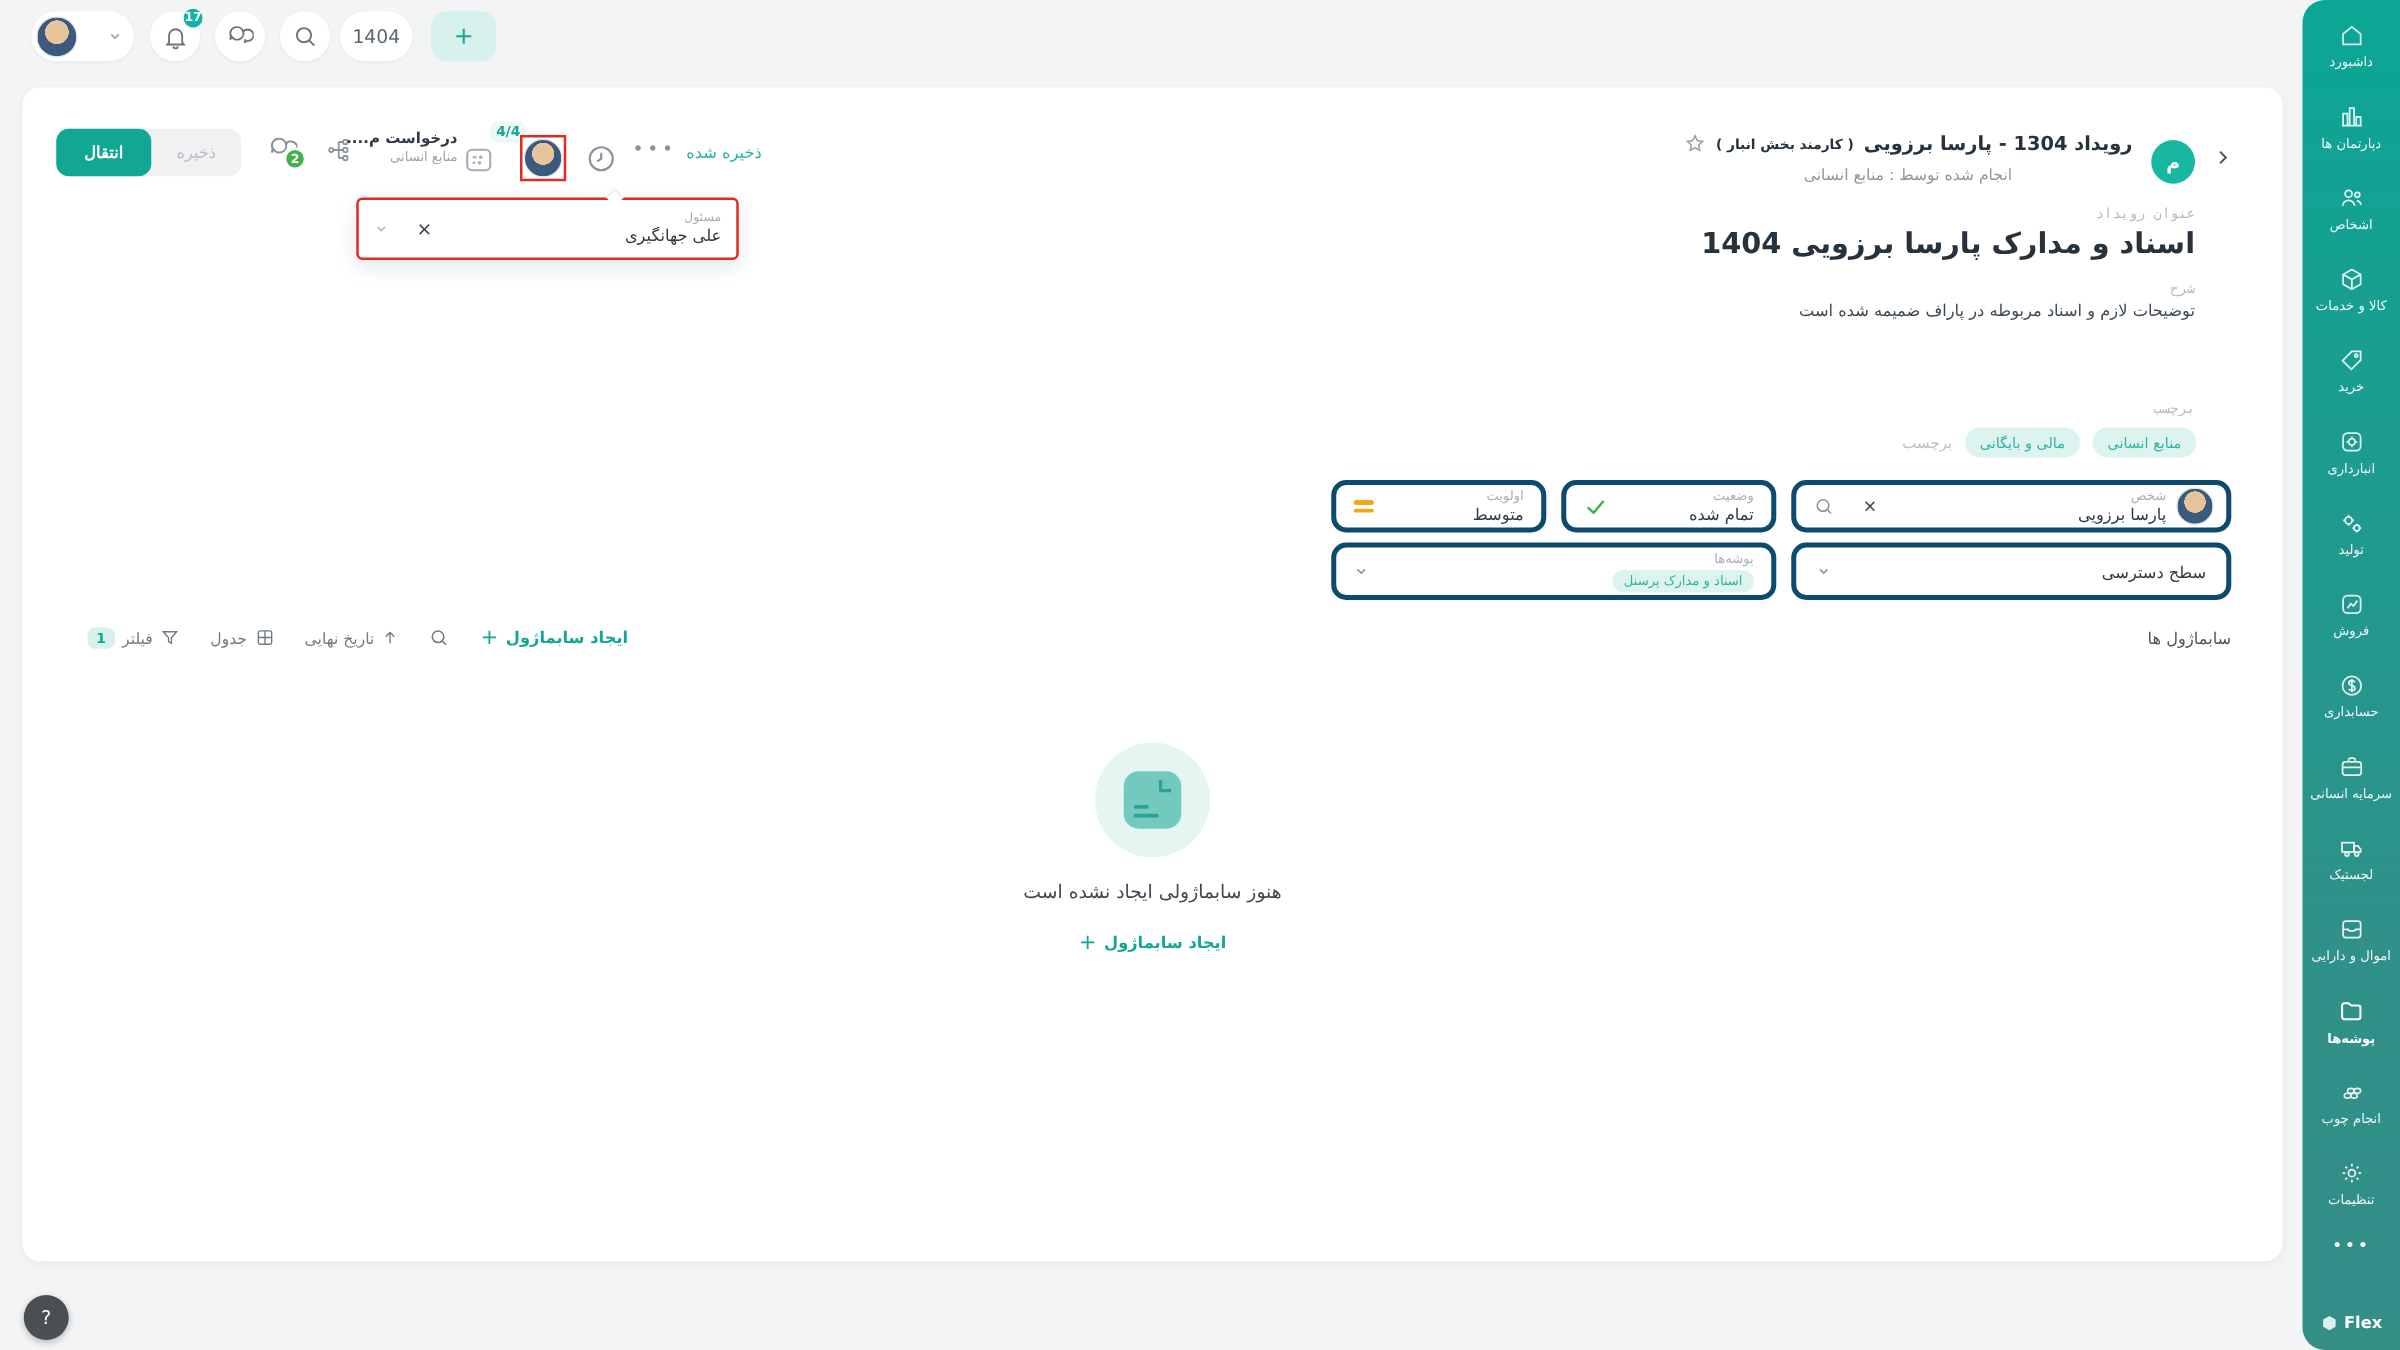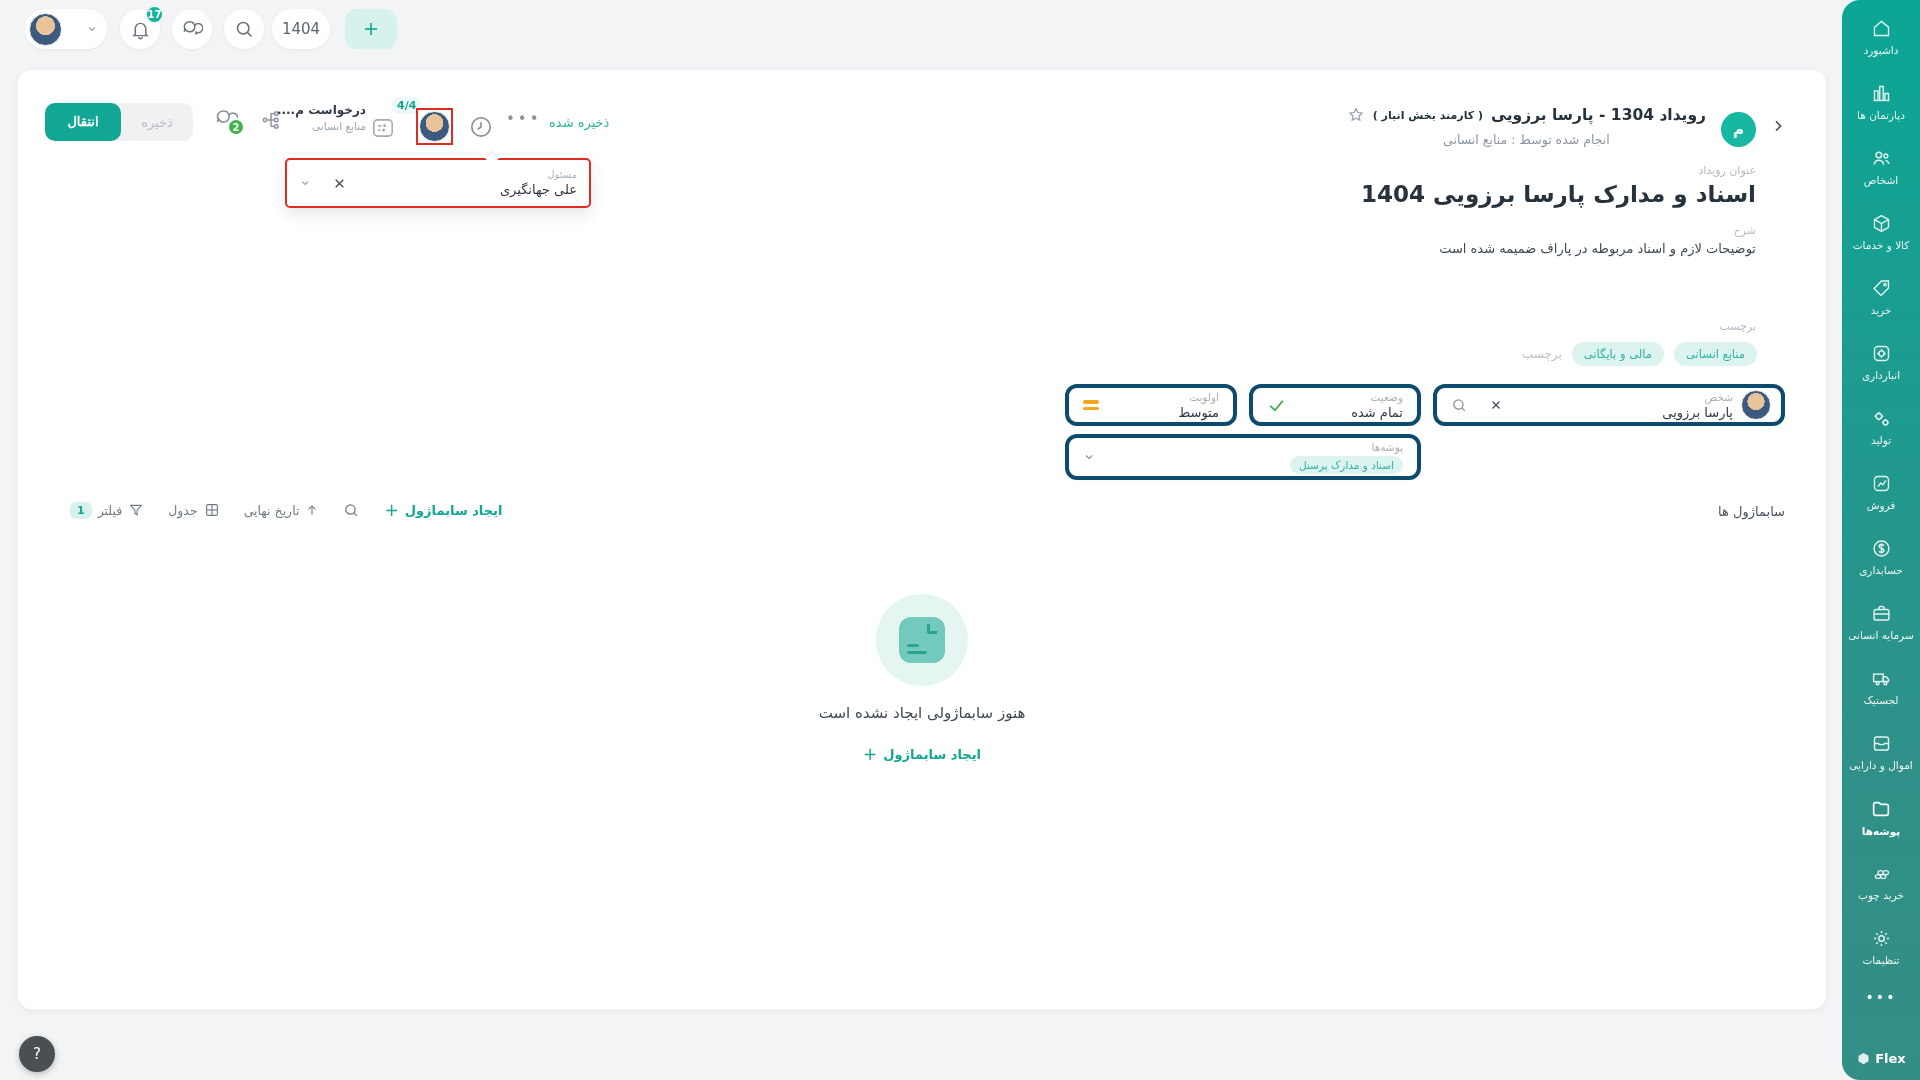--- a/index.html
+++ b/index.html
@@ -55,21 +55,21 @@
   .hdr-chevron { right:40px; top:48px; color:#4a545e; }
   .hdr-avatar { right:70px; top:42px; width:35px; height:35px; border-radius:50%; background:#17b7a2; color:#fff; display:flex; align-items:center; justify-content:center; font-size:15px; font-weight:bold; }
   .hdr-text { right:120px; top:36px; text-align:right; direction:rtl; }
   .hdr-title-row { display:flex; align-items:center; gap:8px; }
   .hdr-title { font-size:15.5px; font-weight:bold; color:#26323c; }
   .hdr-note { font-size:11px; font-weight:bold; color:#26323c; }
   .hdr-sub { font-size:12.5px; color:#8d96a0; margin-top:8px;text-align:center; }
 
   
   .ev { right:70px; text-align:right; direction:rtl; }
-  .lbl { font-size:11px; color:#b4bac2; }
+  .lbl { font-size:11px; color:#b4bac2;font-family:Liberation Mono, monospace; }
   .ev-title { font-size:23px; font-weight:bold; color:#26323c; margin-top:4px; }
   .ev-desc { font-size:13px; color:#3d4954; margin-top:4px; }
 
   
   .tags-row { right:69px; top:272px; display:flex; direction:rtl; align-items:center; gap:10px; }
   .tag-pill { background:#ddf3ef; color:#2eb3a1; font-size:11.5px; padding:5px 12px; border-radius:12px; white-space:nowrap; }
   .tag-placeholder { color:#b9bfc7; font-size:12px; }
 
   
   .field { background:#fff; border:4px solid #0c4a6e; border-radius:12px; box-shadow:0 1px 2px rgba(30,50,60,.03); direction:rtl; }
@@ -286,20 +286,26 @@
     <div>
       <div class="f-label">اولویت</div>
       <div class="f-value">متوسط</div>
     </div>
     <span class="prio-bars">
         <span></span>
         <span></span>
       </span>
   </div>
 
+  <div class="abs field" style="right:41px; top:364px; width:352px; height:46px; display:flex; align-items:center; justify-content:space-between; padding:0 16px;">
+    <div class="f-value">سطح دسترسی</div>
+    <svg class="chev" width="12" height="12" viewBox="0 0 24 24" fill="none" stroke="#8a939c" stroke-width="2.4">
+        <polyline points="6 9 12 15 18 9"></polyline>
+      </svg>
+  </div>
 
   <div class="abs field" style="right:405px; top:364px; width:356px; height:46px; display:flex; align-items:center; justify-content:space-between; padding:0 14px;">
     <div>
       <div class="f-label">پوشه‌ها</div>
       <span class="folder-tag">اسناد و مدارک پرسنل</span>
     </div>
     <svg class="chev" width="12" height="12" viewBox="0 0 24 24" fill="none" stroke="#8a939c" stroke-width="2.4">
         <polyline points="6 9 12 15 18 9"></polyline>
       </svg>
   </div>
@@ -486,21 +492,21 @@
   </div>
   <div class="sb-item">
     <span class="sb-ico">
         <svg width="21" height="21" viewBox="0 0 24 24" fill="none" stroke="#fff" stroke-width="1.4">
           <ellipse cx="8" cy="15.5" rx="3" ry="2.2"></ellipse>
           <ellipse cx="14" cy="15.5" rx="3" ry="2.2"></ellipse>
           <ellipse cx="11" cy="11" rx="3" ry="2.2"></ellipse>
           <ellipse cx="17" cy="11" rx="3" ry="2.2"></ellipse>
         </svg>
       </span>
-    <span class="sb-label">خرید چوب</span>
+    <span class="sb-label">انجام چوب</span>
   </div>
   <div class="sb-item">
     <span class="sb-ico">
         <svg width="21" height="21" viewBox="0 0 24 24" fill="none" stroke="#fff" stroke-width="1.6">
           <circle cx="12" cy="12" r="3.2"></circle>
           <path d="M12 3.5v2.4M12 18.1v2.4M3.5 12h2.4M18.1 12h2.4M6 6l1.7 1.7M16.3 16.3L18 18M18 6l-1.7 1.7M7.7 16.3L6 18"></path>
         </svg>
       </span>
     <span class="sb-label">تنظیمات</span>
   </div>

